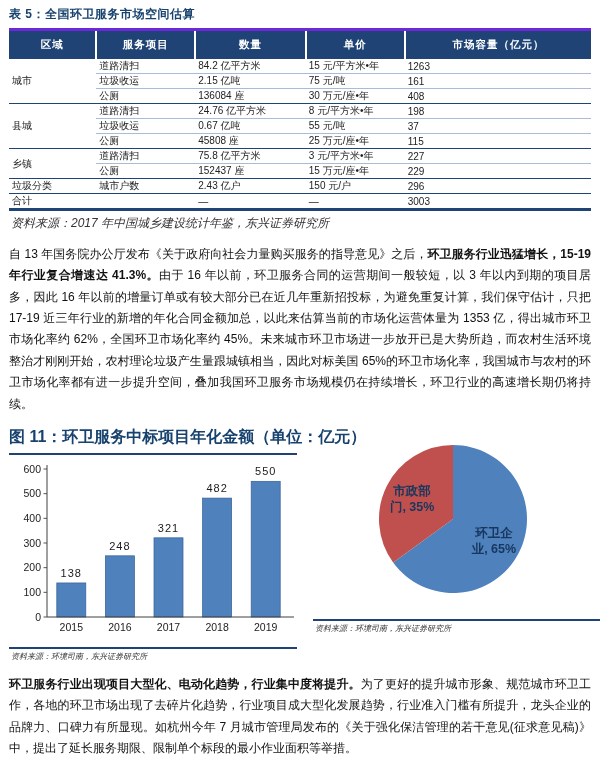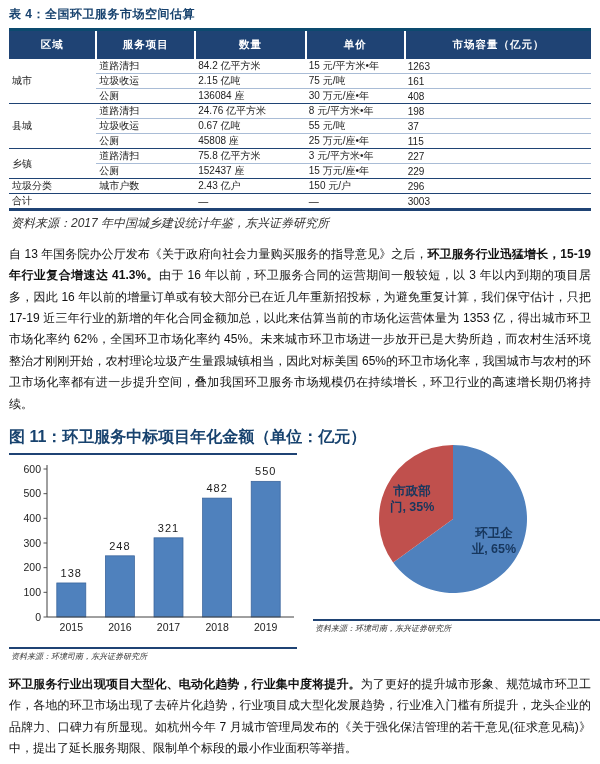--- a/index.html
+++ b/index.html
@@ -11,21 +11,21 @@
   }
   .page { padding:4px 9px 0 9px; }
 
   
   .table-title {
     color:#17426e; font-weight:bold; font-size:12px;
     margin:2px 0 5px 0; letter-spacing:0.5px;
   }
   .est-table {
     width:100%; border-collapse:collapse;
-    border-top:3px solid #0c4a6e; border-bottom:3px solid #1f4374;
+    border-top:3px solid #6d28d9; border-bottom:3px solid #1f4374;
   }
   .est-table th {
     background:#1f4374; color:#ffffff; font-weight:bold;
     font-size:10.5px; padding:7px 3px; border-top:2px solid #ffffff;
     letter-spacing:1px;
   }
   .est-table th + th { border-left:2px solid #ffffff; }
   .est-table td {
     font-size:10px; color:#222; text-align:left; padding:0 3px;
   }
@@ -54,21 +54,21 @@
   .fig-source {
     border-top:2px solid #1f4374; font-size:8px; font-style:italic;
     color:#333; padding:2px 0 0 2px;
   }
 </style>
 </head>
 <body>
 
 <div class="page">
 
-  <div class="table-title">表 4：全国环卫服务市场空间估算</div>
+  <div class="table-title">表 5：全国环卫服务市场空间估算</div>
 
   <table class="est-table">
     <colgroup>
       <col style="width:15%">
         <col style="width:17%">
         <col style="width:19%">
         <col style="width:17%">
         <col style="width:32%">
     </colgroup>
     <thead>

